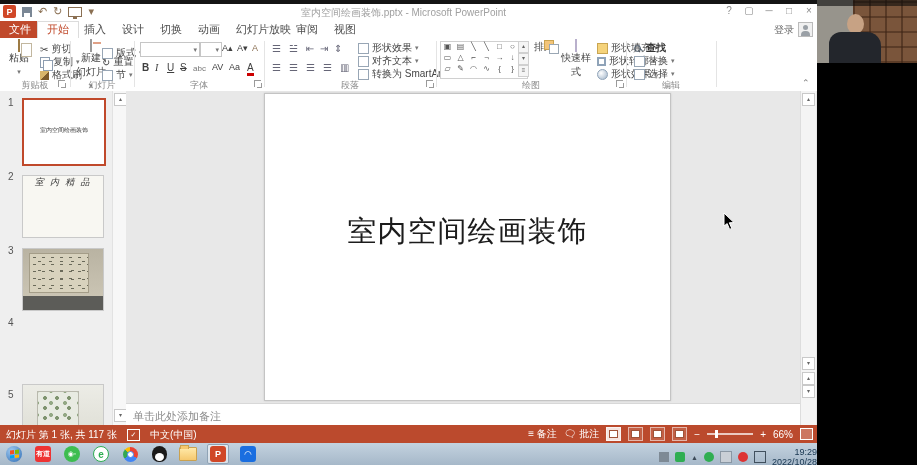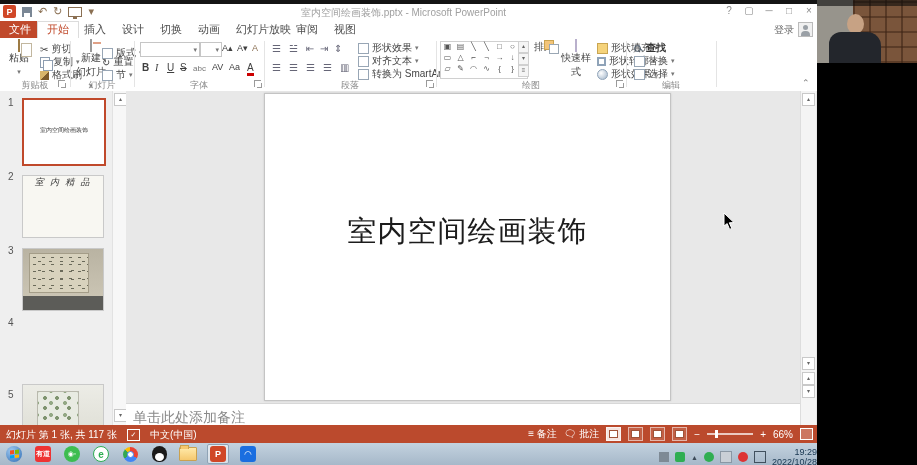--- a/index.html
+++ b/index.html
@@ -79,21 +79,21 @@
         font-size:6px;color:#666;text-align:center;line-height:11px;}
 
   #editor{position:absolute;left:126px;top:0;width:674px;height:334px;background:#e8e8e8;}
   #slide{position:absolute;left:138px;top:2px;width:405px;height:306px;background:#fff;border:1px solid #c4c4c4;box-shadow:0 0 2px rgba(0,0,0,.12);}
   #slidetitle{position:absolute;left:0;right:0;top:118px;text-align:center;font-family:"DejaVu Serif","Liberation Serif",serif;
               font-size:29px;color:#1c1c1c;letter-spacing:1px;}
   #cursor{position:absolute;left:597px;top:122px;}
 
   #vscroll{position:absolute;left:800px;top:0;width:15px;height:334px;background:#f4f4f4;border-left:1px solid #ddd;}
   #notesbar{position:absolute;left:126px;top:312px;width:674px;height:22px;background:#fff;border-top:1px solid #d8d8d8;}
-  #notesbar span{position:absolute;left:7px;top:5px;font-size:14px;color:#8a8a8a;}
+  #notesbar span{position:absolute;left:7px;top:5px;font-size:11px;color:#8a8a8a;}
 
   
   #statusbar{left:0;top:425px;width:917px;height:18px;background:#BB4A2D;color:#fff;font-size:10px;display:block;}
   .st-left{position:absolute;left:6px;top:3px;display:flex;gap:10px;align-items:center;}
   .st-right{position:absolute;right:104px;top:2px;display:flex;gap:7px;align-items:center;}
   .viewbtn{width:13px;height:12px;border:1px solid rgba(255,255,255,.55);background:rgba(255,255,255,.12);}
   .viewbtn.sel{background:rgba(255,255,255,.85);}
   .viewbtn i{display:block;margin:2px auto 0;width:7px;height:6px;border:1px solid #a05238;background:#fff;}
   .zoomtrack{width:46px;height:2px;background:rgba(255,255,255,.7);position:relative;}
   .zoomthumb{position:absolute;left:8px;top:-3px;width:3px;height:8px;background:#fff;}

